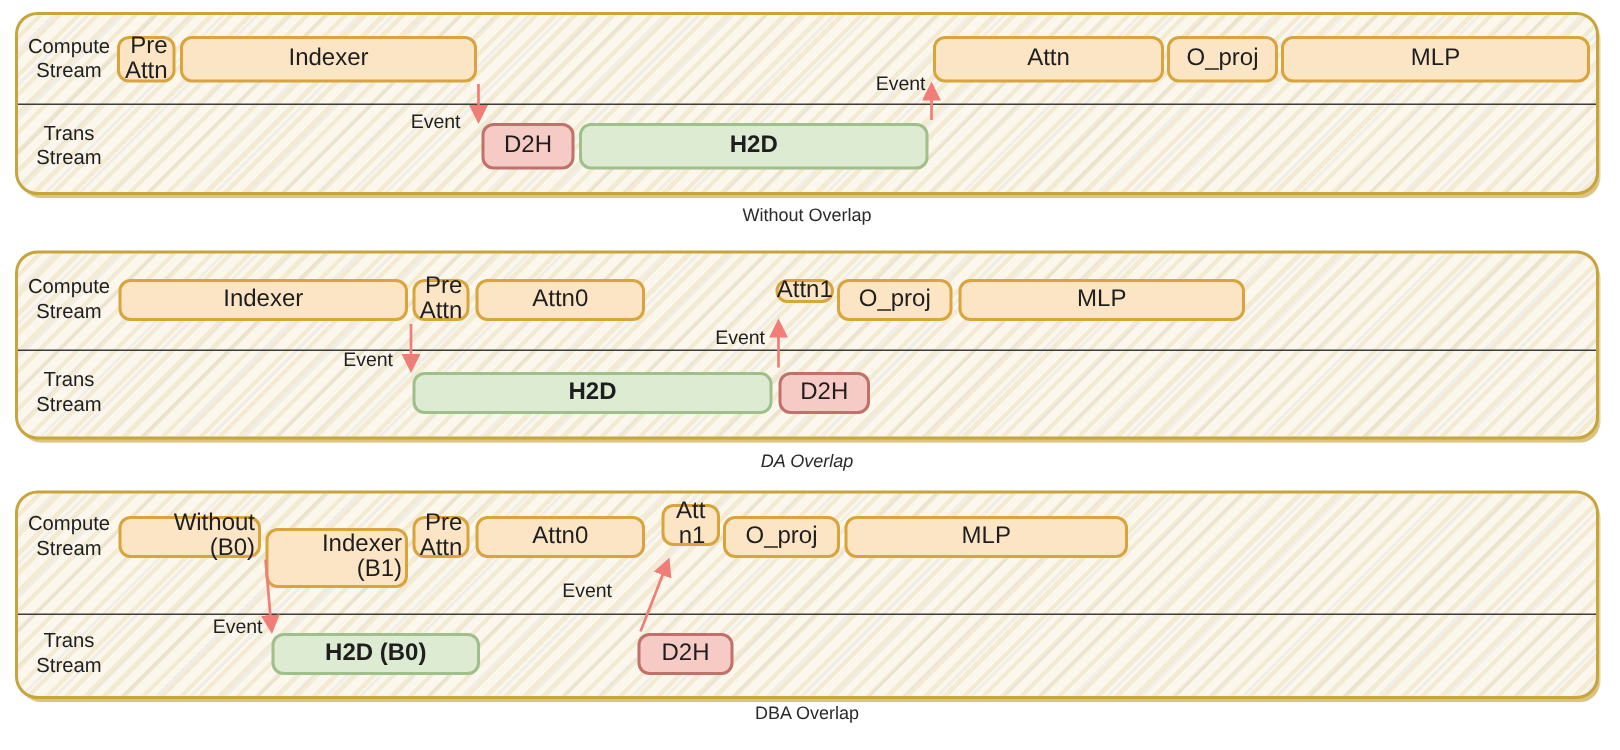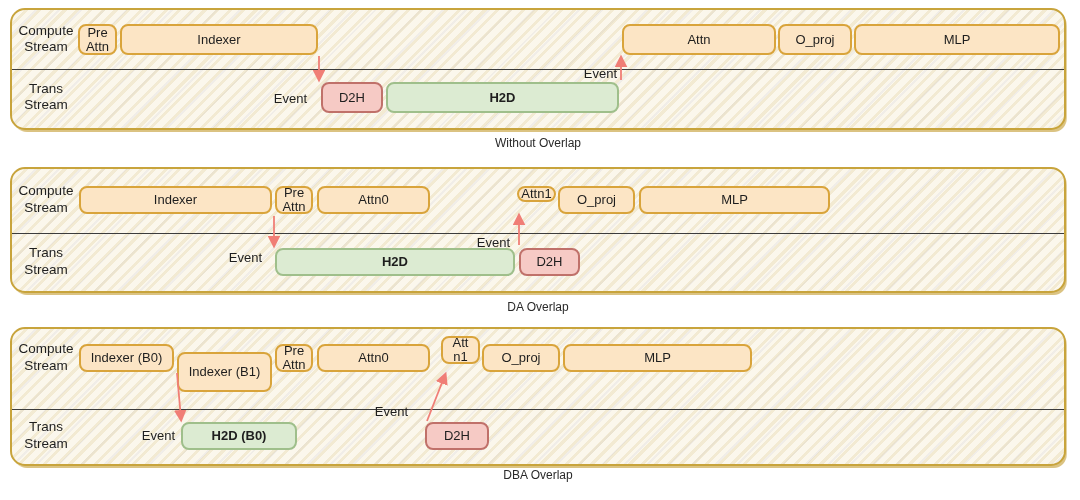--- a/index.html
+++ b/index.html
@@ -23,29 +23,29 @@
     position:absolute;left:0;right:0;height:0;
     border-top:1.5px solid var(--divider,#3c3c3c);
   }
   .stream-label{
     position:absolute;left:1px;width:66px;text-align:center;
     font-size:13.5px;line-height:1.25;white-space:pre-line;color:#1e1e1e;
   }
   .blk{
     position:absolute;box-sizing:border-box;border-radius:8px;
     display:flex;align-items:center;justify-content:center;
-    font-size:13px;line-height:1.05;text-align:center;white-space:pre-line;
+    font-size:16px;line-height:1.05;text-align:right;white-space:pre-line;
     padding:0 2px;color:#1e1e1e;
   }
   .blk.compute{background:var(--orange-fill,#FCE5C5);border:2px solid var(--orange-stroke,#D9A43B);}
   .blk.h2d{background:var(--green-fill,#DCEBD2);border:2px solid var(--green-stroke,#9FBF8B);font-weight:bold;}
   .blk.d2h{background:var(--red-fill,#F6CAC5);border:2px solid var(--red-stroke,#C0716A);}
   .event-label{
     position:absolute;width:70px;text-align:right;
-    font-size:13px;color:#1e1e1e;margin-top:18px;
+    font-size:13px;color:#1e1e1e;
   }
   .arrows{position:absolute;left:0;top:0;pointer-events:none;}
   .caption{
     position:absolute;left:10px;width:1056px;text-align:center;
     font-size:12px;color:#2a2a2a;
   }
 </style>
 </head>
 <body>
 
@@ -97,37 +97,37 @@
           <marker id="ah1" markerWidth="8" markerHeight="8" refX="5" refY="3.5" orient="auto">
             <path d="M0,0 L7,3.5 L0,7 Z" fill="#F07E76"></path>
           </marker>
         </defs>
         <line x1="262" y1="47" x2="262" y2="76" stroke="#F07E76" stroke-width="1.8" marker-end="url(#ah1)"></line>
         <line x1="507" y1="76" x2="507" y2="47" stroke="#F07E76" stroke-width="1.8" marker-end="url(#ah1)"></line>
       </svg>
       <div class="event-label" style="left: 180px; top: 63px;">Event</div>
       <div class="event-label" style="left: 428px; top: 48px;">Event</div>
     </div>
-    <div class="caption" style="top: 300px;">DA Overlap</div>
+    <div class="caption" style="top: 300px; font-style: italic;">DA Overlap</div>
     <div class="panel" style="top: 327px; height: 139px;">
       <div class="stream-label" style="top: 12px;">Compute
 Stream</div>
       <div class="stream-label" style="top: 90px;">Trans
 Stream</div>
       <div class="divider" style="top: 80px;"></div>
-      <div class="blk compute" style="left: 67px; width: 95px; top: 15px; height: 28px;">Indexer (B0)</div>
+      <div class="blk compute" style="left: 67px; width: 95px; top: 15px; height: 28px;">Without (B0)</div>
       <div class="blk compute" style="left: 165px; width: 95px; top: 23px; height: 40px;">Indexer (B1)</div>
       <div class="blk compute" style="left: 263px; width: 38px; top: 15px; height: 28px;">Pre
 Attn</div>
       <div class="blk compute" style="left: 305px; width: 113px; top: 15px; height: 28px;">Attn0</div>
       <div class="blk compute" style="left: 429px; width: 39px; top: 7px; height: 28px;">Att
 n1</div>
       <div class="blk compute" style="left: 470px; width: 78px; top: 15px; height: 28px;">O_proj</div>
       <div class="blk compute" style="left: 551px; width: 189px; top: 15px; height: 28px;">MLP</div>
-      <div class="blk h2d" style="left: 169px; width: 116px; top: 93px; height: 28px;">H2D (B0)</div>
+      <div class="blk h2d" style="left: 169px; width: 139px; top: 93px; height: 28px;">H2D (B0)</div>
       <div class="blk d2h" style="left: 413px; width: 64px; top: 93px; height: 28px;">D2H</div>
       <svg class="arrows" width="1052" height="135">
         <defs>
           <marker id="ah2" markerWidth="8" markerHeight="8" refX="5" refY="3.5" orient="auto">
             <path d="M0,0 L7,3.5 L0,7 Z" fill="#F07E76"></path>
           </marker>
         </defs>
         <line x1="165" y1="44" x2="169" y2="90" stroke="#F07E76" stroke-width="1.8" marker-end="url(#ah2)"></line>
         <line x1="415" y1="92" x2="433" y2="46" stroke="#F07E76" stroke-width="1.8" marker-end="url(#ah2)"></line>
       </svg>

